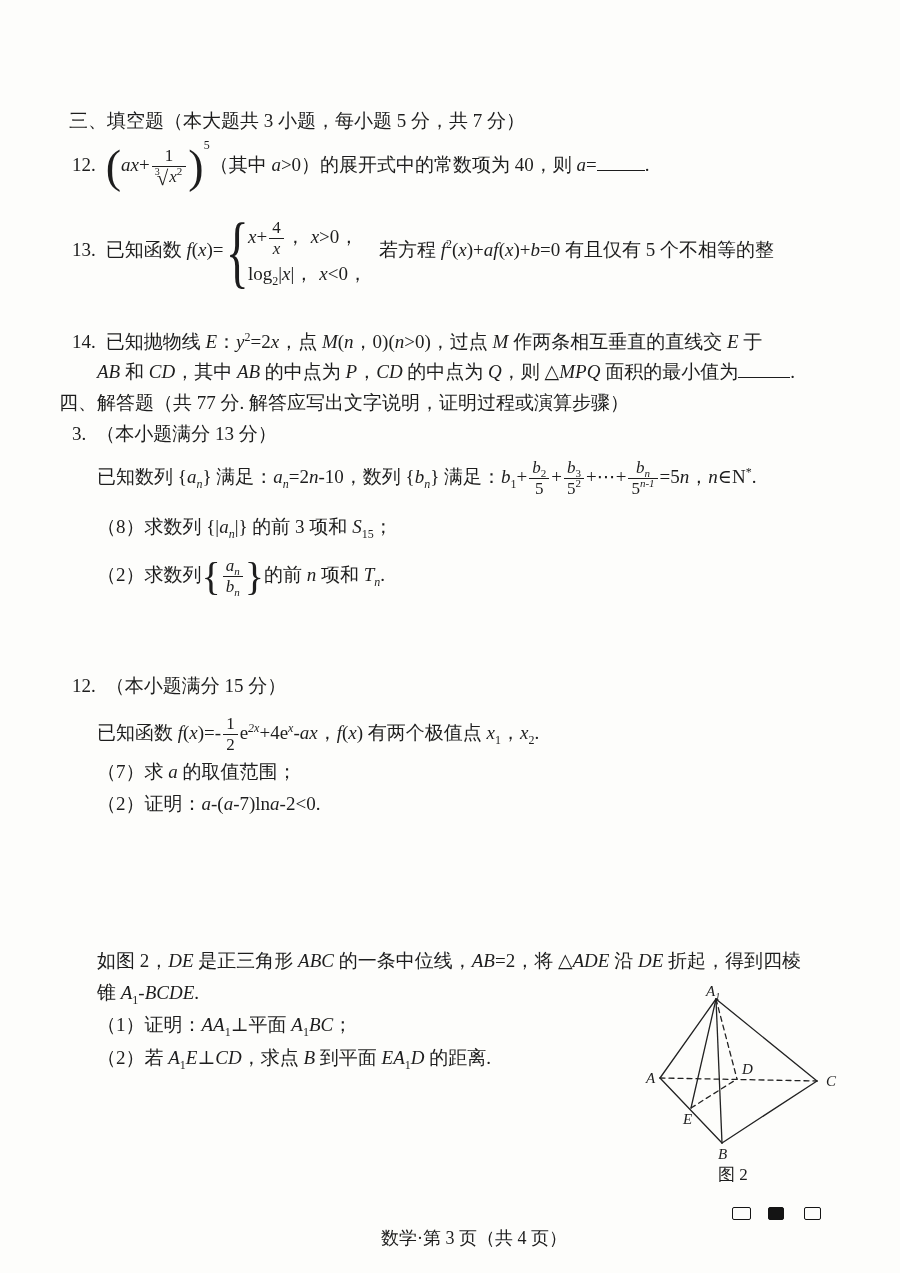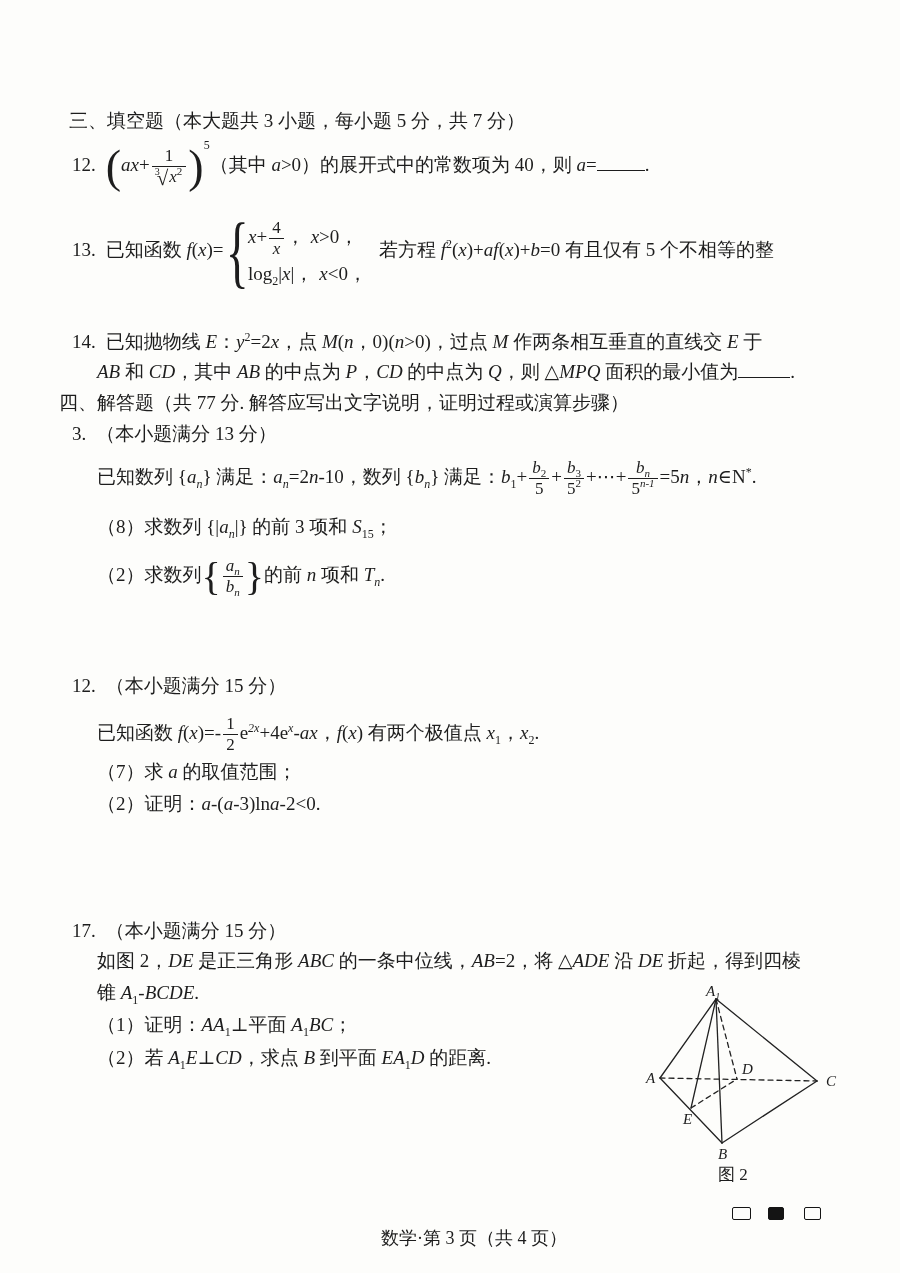--- a/index.html
+++ b/index.html
@@ -60,23 +60,22 @@
   <div class="line" style="left:59px;top:390px"><span class="tok-bd">四、解答题</span><span class="tok-tx">（共 77 分. 解答应写出文字说明，证明过程或演算步骤）</span></div>
 
   <div class="line" style="left:72px;top:421px"><span class="tok-tx">3.</span><span class="sp" style="width: 10px;"></span><span class="tok-tx">（本小题满分 13 分）</span></div>
   <div class="line" style="left:97px;top:458px"><span class="tok-tx">已知数列 {</span><span class="tok-it">a</span><sub class="tok-sub lett">n</sub><span class="tok-tx">} 满足：</span><span class="tok-it">a</span><sub class="tok-sub lett">n</sub><span class="tok-tx">=2</span><span class="tok-it">n</span><span class="tok-tx">-10，数列 {</span><span class="tok-it">b</span><sub class="tok-sub lett">n</sub><span class="tok-tx">} 满足：</span><span class="tok-it">b</span><sub class="tok-sub">1</sub><span class="tok-tx">+</span><span class="frac"><span class="fnum"><span class="tok-it">b</span><sub class="tok-sub">2</sub></span><span class="fden"><span class="tok-tx">5</span></span></span><span class="tok-tx">+</span><span class="frac"><span class="fnum"><span class="tok-it">b</span><sub class="tok-sub">3</sub></span><span class="fden"><span class="tok-tx">5</span><sup class="tok-sup">2</sup></span></span><span class="tok-tx">+⋯+</span><span class="frac"><span class="fnum"><span class="tok-it">b</span><sub class="tok-sub lett">n</sub></span><span class="fden"><span class="tok-tx">5</span><sup class="tok-sup lett">n-1</sup></span></span><span class="tok-tx">=5</span><span class="tok-it">n</span><span class="tok-tx">，</span><span class="tok-it">n</span><span class="tok-tx">∈</span><span class="tok-bd">N</span><sup class="tok-sup">*</sup><span class="tok-tx">.</span></div>
   <div class="line" style="left:97px;top:514px"><span class="tok-tx">（8）求数列 {|</span><span class="tok-it">a</span><sub class="tok-sub lett">n</sub><span class="tok-tx">|} 的前 3 项和 </span><span class="tok-it">S</span><sub class="tok-sub">15</sub><span class="tok-tx">；</span></div>
   <div class="line" style="left:97px;top:556px"><span class="tok-tx">（2）求数列</span><span class="big-delim" style="font-size: 40px;">{</span><span class="frac"><span class="fnum"><span class="tok-it">a</span><sub class="tok-sub lett">n</sub></span><span class="fden"><span class="tok-it">b</span><sub class="tok-sub lett">n</sub></span></span><span class="big-delim" style="font-size: 40px;">}</span><span class="tok-tx">的前 </span><span class="tok-it">n</span><span class="tok-tx"> 项和 </span><span class="tok-it">T</span><sub class="tok-sub lett">n</sub><span class="tok-tx">.</span></div>
 
   <div class="line" style="left:72px;top:673px"><span class="tok-tx">12.</span><span class="sp" style="width: 10px;"></span><span class="tok-tx">（本小题满分 15 分）</span></div>
   <div class="line" style="left:97px;top:714px"><span class="tok-tx">已知函数 </span><span class="tok-it">f</span><span class="tok-tx">(</span><span class="tok-it">x</span><span class="tok-tx">)=-</span><span class="frac"><span class="fnum"><span class="tok-tx">1</span></span><span class="fden"><span class="tok-tx">2</span></span></span><span class="tok-tx">e</span><sup class="tok-sup lett">2x</sup><span class="tok-tx">+4e</span><sup class="tok-sup lett">x</sup><span class="tok-tx">-</span><span class="tok-it">ax</span><span class="tok-tx">，</span><span class="tok-it">f</span><span class="tok-tx">(</span><span class="tok-it">x</span><span class="tok-tx">) 有两个极值点 </span><span class="tok-it">x</span><sub class="tok-sub">1</sub><span class="tok-tx">，</span><span class="tok-it">x</span><sub class="tok-sub">2</sub><span class="tok-tx">.</span></div>
   <div class="line" style="left:97px;top:759px"><span class="tok-tx">（7）求 </span><span class="tok-it">a</span><span class="tok-tx"> 的取值范围；</span></div>
-  <div class="line" style="left:97px;top:791px"><span class="tok-tx">（2）证明：</span><span class="tok-it">a</span><span class="tok-tx">-(</span><span class="tok-it">a</span><span class="tok-tx">-3)ln</span><span class="tok-it">a</span><span class="tok-tx">-2&lt;0.</span></div>
+  <div class="line" style="left:97px;top:791px"><span class="tok-tx">（2）证明：</span><span class="tok-it">a</span><span class="tok-tx">-(</span><span class="tok-it">a</span><span class="tok-tx">-7)ln</span><span class="tok-it">a</span><span class="tok-tx">-2&lt;0.</span></div>
 
-  <div class="line" style="left:72px;top:918px"><span class="tok-tx">17.</span><span class="sp" style="width: 10px;"></span><span class="tok-tx">（本小题满分 15 分）</span></div>
   <div class="line" style="left:97px;top:948px"><span class="tok-tx">如图 2，</span><span class="tok-it">DE</span><span class="tok-tx"> 是正三角形 </span><span class="tok-it">ABC</span><span class="tok-tx"> 的一条中位线，</span><span class="tok-it">AB</span><span class="tok-tx">=2，将 △</span><span class="tok-it">ADE</span><span class="tok-tx"> 沿 </span><span class="tok-it">DE</span><span class="tok-tx"> 折起，得到四棱</span></div>
   <div class="line" style="left:97px;top:980px"><span class="tok-tx">锥 </span><span class="tok-it">A</span><sub class="tok-sub">1</sub><span class="tok-tx">-</span><span class="tok-it">BCDE</span><span class="tok-tx">.</span></div>
   <div class="line" style="left:97px;top:1012px"><span class="tok-tx">（1）证明：</span><span class="tok-it">AA</span><sub class="tok-sub">1</sub><span class="tok-tx">⊥平面 </span><span class="tok-it">A</span><sub class="tok-sub">1</sub><span class="tok-it">BC</span><span class="tok-tx">；</span></div>
   <div class="line" style="left:97px;top:1045px"><span class="tok-tx">（2）若 </span><span class="tok-it">A</span><sub class="tok-sub">1</sub><span class="tok-it">E</span><span class="tok-tx">⊥</span><span class="tok-it">CD</span><span class="tok-tx">，求点 </span><span class="tok-it">B</span><span class="tok-tx"> 到平面 </span><span class="tok-it">EA</span><sub class="tok-sub">1</sub><span class="tok-it">D</span><span class="tok-tx"> 的距离.</span></div>
 
   <svg width="212" height="208" style="position:absolute;left:642px;top:982px" aria-hidden="true">
     <g stroke="#222222" stroke-width="1.3" fill="none" stroke-linecap="round">
       <path d="M74,17 L18,96"></path>
       <path d="M74,17 L175,99"></path>
       <path d="M74,17 L49,126"></path>

